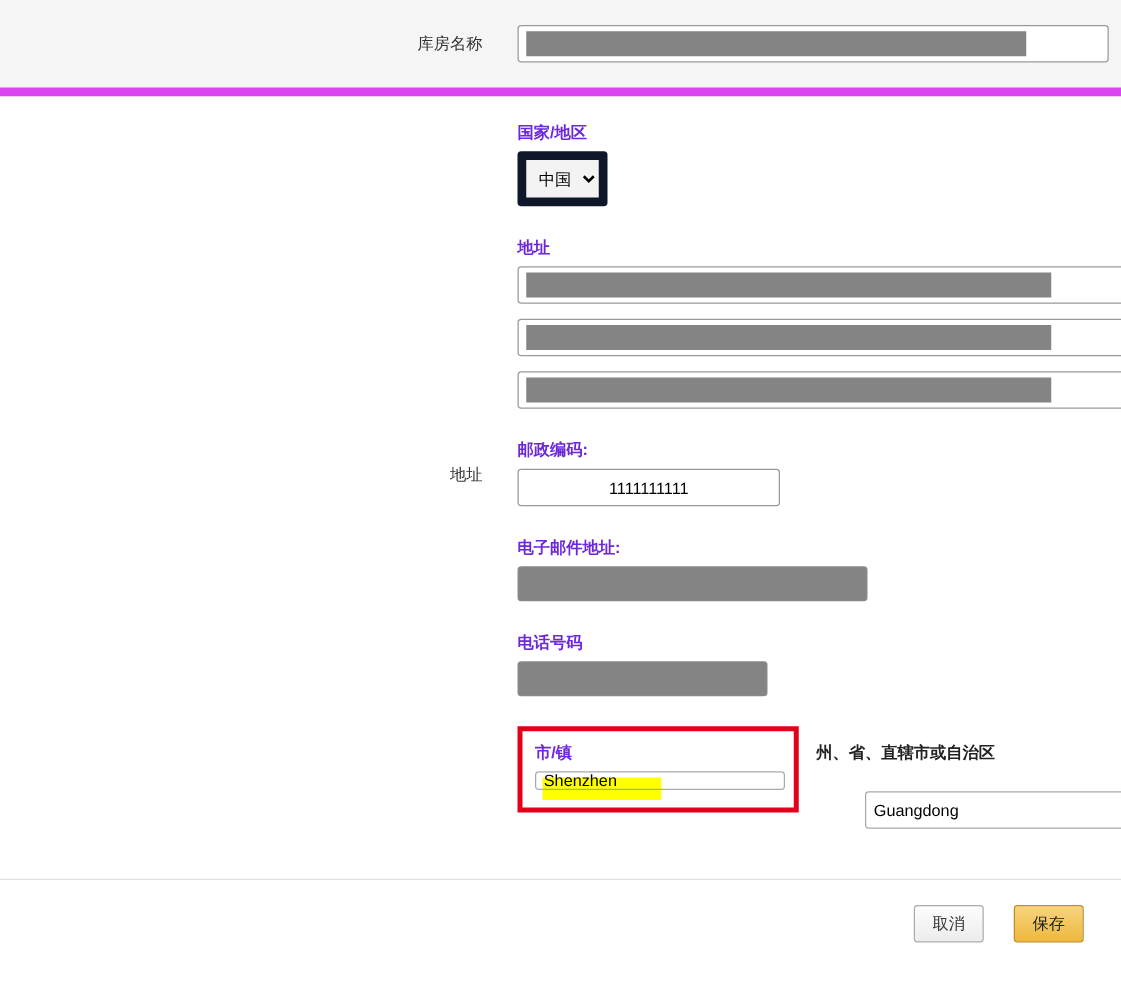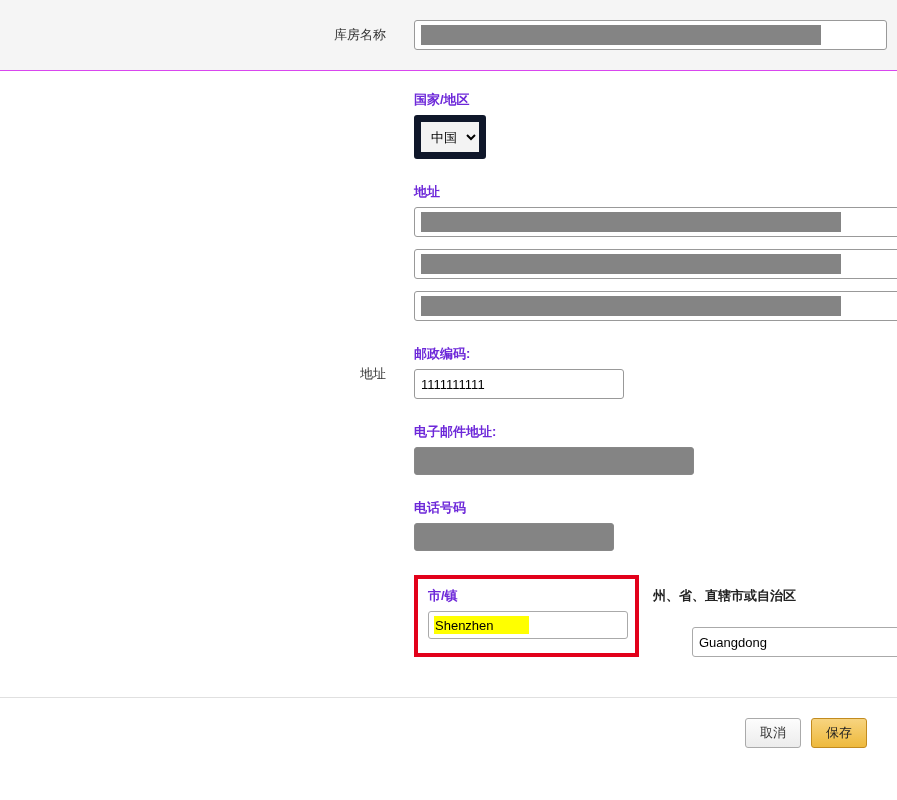--- a/index.html
+++ b/index.html
@@ -17,21 +17,21 @@
     .form-container {
       display: flex;
       flex-direction: column;
     }
     .form-row {
       display: flex;
       align-items: flex-start;
     }
     .form-row.top-row {
       background: #f5f5f5;
-      border-bottom: 1px solid #d946ef;
+      border-bottom: 7px solid #d946ef;
       padding: 20px 0;
     }
     .label-col {
       width: 400px;
       text-align: right;
       padding-right: 14px;
       padding-top: 6px;
       flex-shrink: 0;
       display: flex;
       align-items: center;
@@ -43,20 +43,21 @@
       padding-right: 10px;
     }
     .text-input {
       width: 100%;
       height: 30px;
       border: 1px solid #999;
       border-radius: 3px;
       padding: 4px 6px;
       font-size: 13px;
       outline: none;
+      text-align: center;
     }
     .text-input.gray-fill-med {
       width: 280px;
       height: 28px;
       background: #848484;
       border: 1px solid #888;
     }
     .text-input.gray-fill-sm {
       width: 200px;
       height: 28px;
@@ -86,21 +87,21 @@
       width: 210px;
     }
     .highlight-box {
       border: 4px solid #e2001a;
       padding: 8px 10px 14px 10px;
       width: 225px;
       display: inline-block;
     }
     .city-input {
       width: 200px;
-      height: 28px;
+      height: 15px;
       border: 1px solid #aaa;
       border-radius: 3px;
       padding: 4px 6px;
       font-size: 13px;
       outline: none;
     }
     .city-state-row {
       display: flex;
       gap: 12px;
       align-items: flex-start;
@@ -128,21 +129,21 @@
       text-align: right;
       padding-right: 14px;
       flex-shrink: 0;
       display: flex;
       align-items: center;
       justify-content: flex-end;
     }
     .button-bar {
       display: flex;
       justify-content: flex-end;
-      gap: 10px;
+      gap: 24px;
       padding: 20px 30px 20px 0;
     }
     .btn {
       height: 30px;
       padding: 0 14px;
       border-radius: 3px;
       font-size: 13px;
       cursor: pointer;
       border: 1px solid #aaa;
     }

